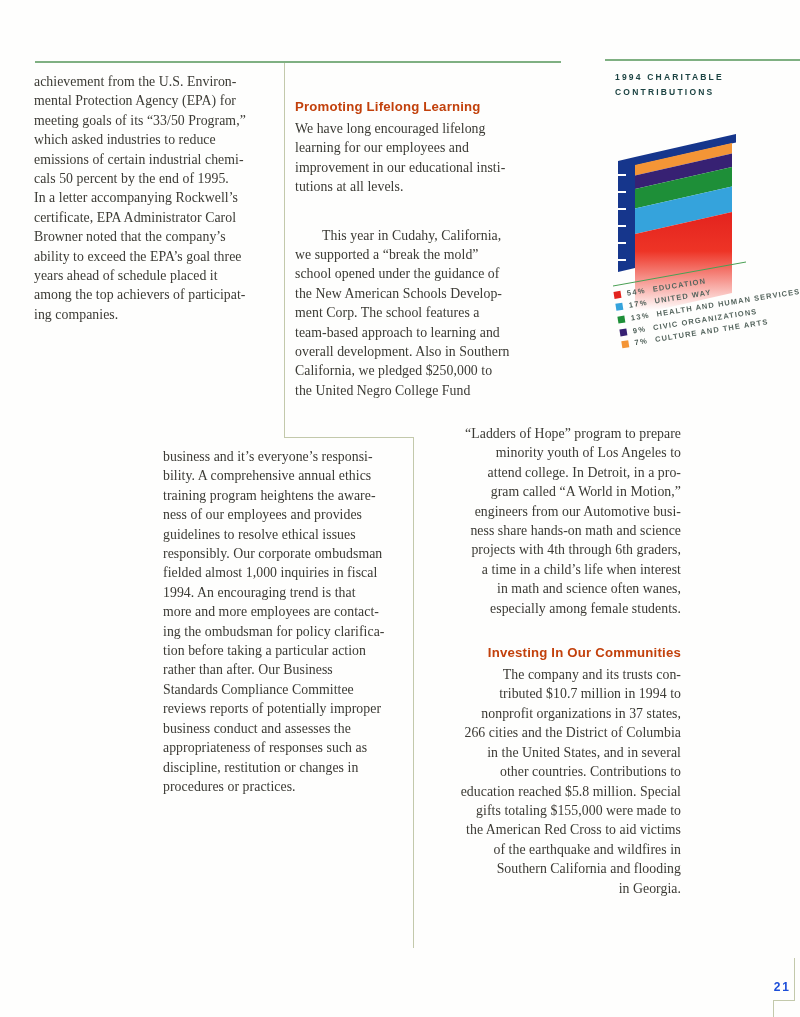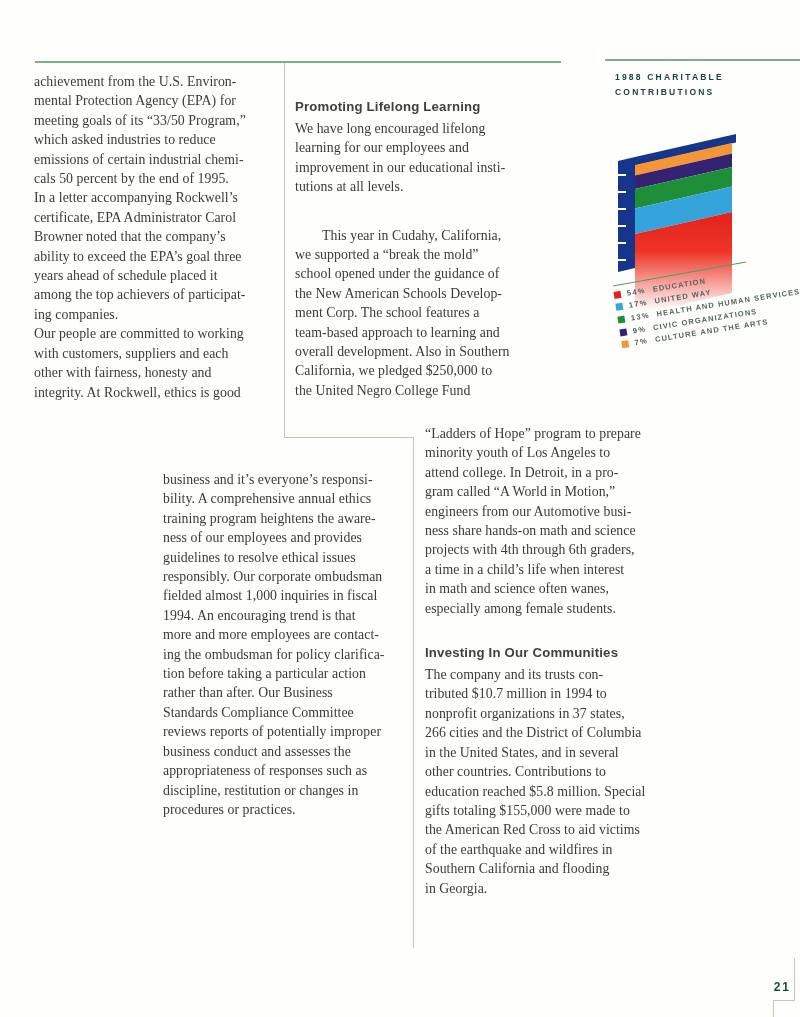--- a/index.html
+++ b/index.html
@@ -26,26 +26,26 @@
   .textblock{position:absolute;}
   .para{
     margin:0;font-size:13.8px;line-height:19.4px;
     white-space:pre-line;letter-spacing:0.05px;
   }
   .indent-first{text-indent:27px;margin-top:29px;}
   .col-heading{
     margin:26px 0 3px 0;
     font-family:"Liberation Sans", sans-serif;
     font-weight:bold;font-size:13.2px;line-height:18px;
-    letter-spacing:0.2px;color:#404040;
+    letter-spacing:0.2px;color:#c2410c;
   }
   #col1{left:34px;top:72px;width:252px;}
   #col2{left:295px;top:72px;width:260px;}
-  #midcol{left:163px;top:447px;width:256px;margin-top:23px;}
-  #col3{left:425px;top:424px;width:256px;}
+  #midcol{left:163px;top:447px;width:256px;}
+  #col3{left:425px;top:424px;width:256px;text-align:right;}
   
   .sidebar-title{
     position:absolute;left:615px;top:70px;margin:0;
     font-family:"Liberation Sans", sans-serif;
     font-weight:bold;font-size:8.5px;line-height:15px;
     letter-spacing:2.2px;color:#1c4342;white-space:pre-line;
   }
   .chart-svg{position:absolute;left:600px;top:126px;width:200px;height:240px;}
   .legend{
     position:absolute;left:613px;top:289px;width:200px;
@@ -56,21 +56,21 @@
   .legend-swatch{width:7px;height:7px;margin-right:6px;flex:0 0 auto;}
   .legend-value{
     font-size:7.5px;font-weight:bold;letter-spacing:1.4px;color:#4e5f58;
   }
   .legend-label{
     font-size:7.5px;font-weight:bold;letter-spacing:1.1px;color:#55655e;margin-left:7px;
   }
   .pagenum{
     position:absolute;left:763px;top:980px;width:28px;text-align:right;
     font-family:"Liberation Sans", sans-serif;
-    font-weight:bold;font-size:12px;letter-spacing:2px;color:#14532d;
+    font-weight:bold;font-size:12px;letter-spacing:2px;color:#1d4ed8;
   }
 </style>
 </head>
 <body>
 
 <div class="page">
 
   <div class="rule main-rule"></div>
   <div class="rule sidebar-rule"></div>
   <div class="stepline vsep1"></div>
@@ -84,24 +84,20 @@
 which asked industries to reduce
 emissions of certain industrial chemi-
 cals 50 percent by the end of 1995.
 In a letter accompanying Rockwell’s
 certificate, EPA Administrator Carol
 Browner noted that the company’s
 ability to exceed the EPA’s goal three
 years ahead of schedule placed it
 among the top achievers of participat-
 ing companies.</p>
-    <p class="para">Our people are committed to working
-with customers, suppliers and each
-other with fairness, honesty and
-integrity. At Rockwell, ethics is good</p>
   </section>
 
   <section class="textblock" id="col2">
     <h3 class="col-heading">Promoting Lifelong Learning</h3>
     <p class="para">We have long encouraged lifelong
 learning for our employees and
 improvement in our educational insti-
 tutions at all levels.</p>
     <p class="para indent-first">This year in Cudahy, California,
 we supported a “break the mold”
@@ -155,21 +151,21 @@
 other countries. Contributions to
 education reached $5.8 million. Special
 gifts totaling $155,000 were made to
 the American Red Cross to aid victims
 of the earthquake and wildfires in
 Southern California and flooding
 in Georgia.</p>
   </section>
 
   <aside>
-    <h4 class="sidebar-title">1988 CHARITABLE
+    <h4 class="sidebar-title">1994 CHARITABLE
 CONTRIBUTIONS</h4>
 
     <svg class="chart-svg" viewBox="0 0 200 240">
       <defs>
         <linearGradient id="fadeRed" x1="0" y1="0" x2="0" y2="1">
           <stop id="gs0" offset="0" stop-color="#e3231e"></stop>
           <stop id="gs1" offset="0.38" stop-color="#ee3426"></stop>
           <stop offset="0.96" stop-color="#ffffff" stop-opacity="1"></stop>
         </linearGradient>
       </defs>

